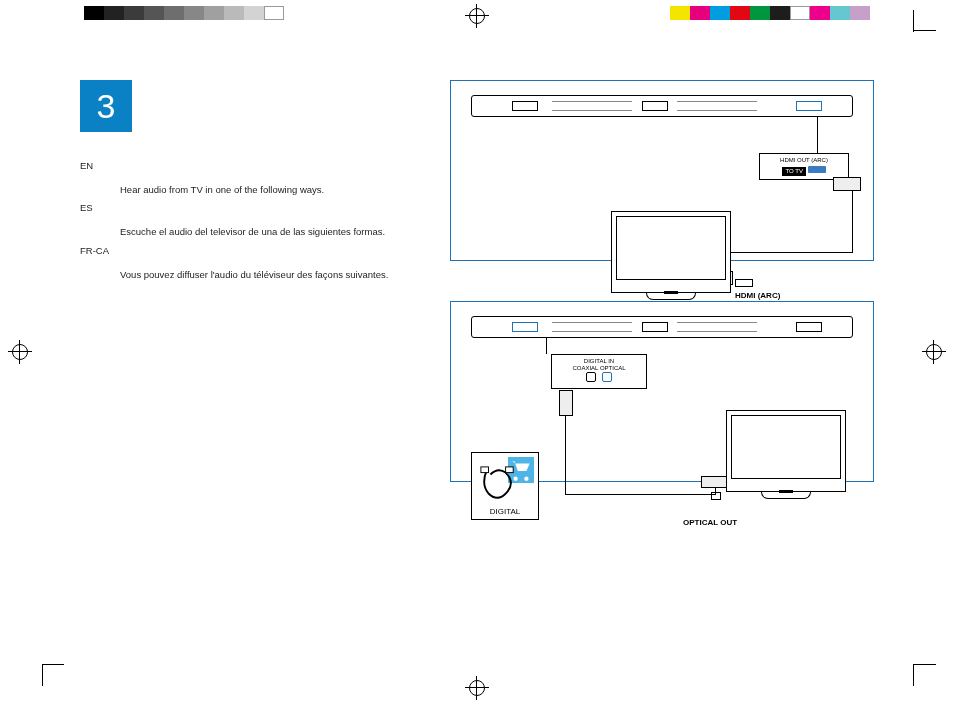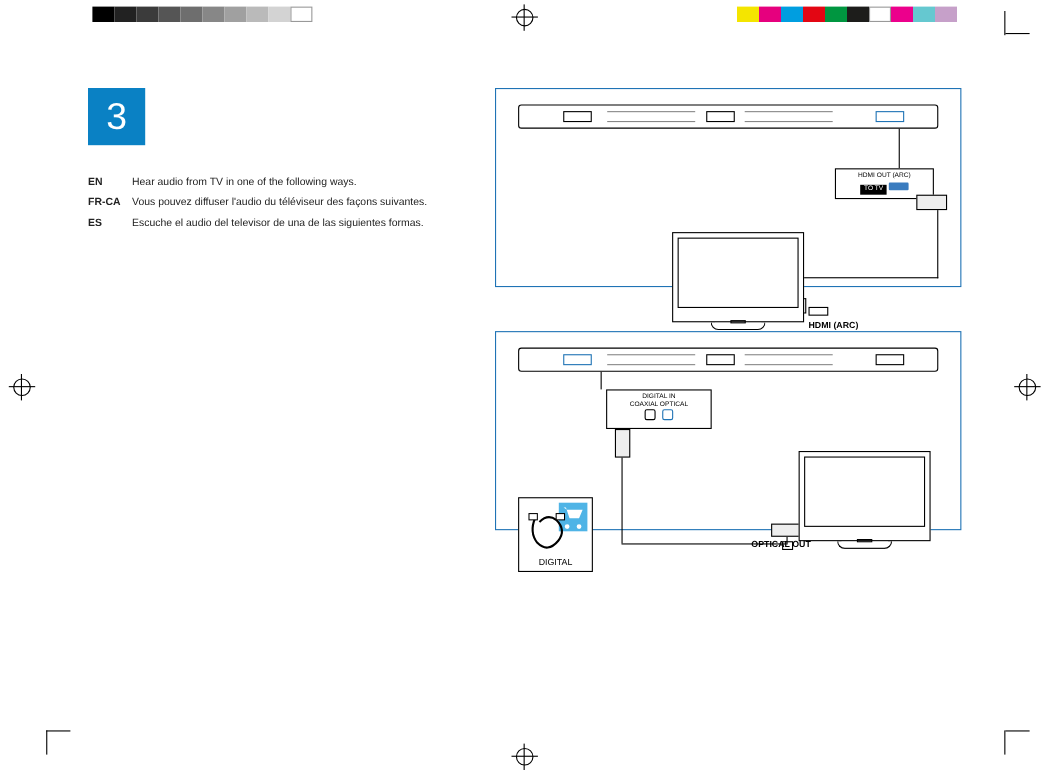--- a/index.html
+++ b/index.html
@@ -37,22 +37,22 @@
   .step-badge {
     width:52px; height:52px;
     background:#0a81c4;
     color:#fff;
     font-size:34px;
     display:flex; align-items:center; justify-content:center;
     font-weight:400;
   }
   .lang-block { margin-top:28px; font-size:9.5px; color:#222; }
   .lang-row { display:flex; margin-bottom:6px; }
-  .lang-code { font-weight:700; width:40px; flex:0 0 40px; }
-  .lang-text { flex:1; line-height:1.3; }
+  .lang-code { font-weight:400; width:40px; flex:0 0 40px; }
+  .lang-text { flex:1; line-height:1.3;margin-top:24px; }
 
   .diagram {
     border:1px solid #1f73b5;
     position:relative;
     height:181px;
     background:#fff;
   }
 
   
   .soundbar {
@@ -182,26 +182,26 @@
 <div class="page">
 
   <div class="col-left">
     <div class="step-badge">3</div>
     <div class="lang-block">
       <div class="lang-row">
         <div class="lang-code">EN</div>
         <div class="lang-text">Hear audio from TV in one of the following ways.</div>
       </div>
       <div class="lang-row">
+        <div class="lang-code">ES</div>
+        <div class="lang-text">Escuche el audio del televisor de una de las siguientes formas.</div>
+      </div>
+      <div class="lang-row">
         <div class="lang-code">FR-CA</div>
         <div class="lang-text">Vous pouvez diffuser l'audio du téléviseur des façons suivantes.</div>
-      </div>
-      <div class="lang-row">
-        <div class="lang-code">ES</div>
-        <div class="lang-text">Escuche el audio del televisor de una de las siguientes formas.</div>
       </div>
     </div>
   </div>
 
   <div class="col-right">
 
     <div class="diagram">
       <div class="soundbar">
         <div class="sb-slot" style="left:40px"></div>
         <div class="sb-line" style="left:80px"></div>
@@ -255,21 +255,21 @@
       <div class="wire" style="left:114px; top:192px; width:150px; height:1px"></div>
       <div class="wire" style="left:264px; top:186px; width:1px; height:7px"></div>
       <div class="connector" style="left:250px; top:174px; width:28px; height:12px"></div>
 
       <div class="tv" style="left:275px; top:108px; width:120px; height:82px">
         <div class="screen"></div>
         <div class="neck"></div>
         <div class="stand"></div>
       </div>
       <div class="tv-port" style="left:260px; top:190px; width:10px; height:8px"></div>
-      <div class="portlabel" style="left:232px; top:188px">OPTICAL OUT</div>
+      <div class="portlabel" style="left:232px; top:216px">OPTICAL OUT</div>
 
       <div class="cablebox" style="left:20px; top:150px">
         <div class="cart">
           <svg viewBox="0 0 24 24" width="26" height="26">
               <path fill="#fff" d="M7 18a2 2 0 1 0 .001 4A2 2 0 0 0 7 18zm10 0a2 2 0 1 0 .001 4A2 2 0 0 0 17 18zM4 4h2l3 9h8l3-7H7"></path>
             </svg>
         </div>
         <svg class="coil" viewBox="0 0 40 40">
           <path d="M8 6 Q2 20 10 30 Q20 40 30 28 Q38 18 28 8 Q20 2 12 10" fill="none" stroke="#000" stroke-width="2"></path>
           <rect x="2" y="2" width="8" height="6" fill="#fff" stroke="#000"></rect>

